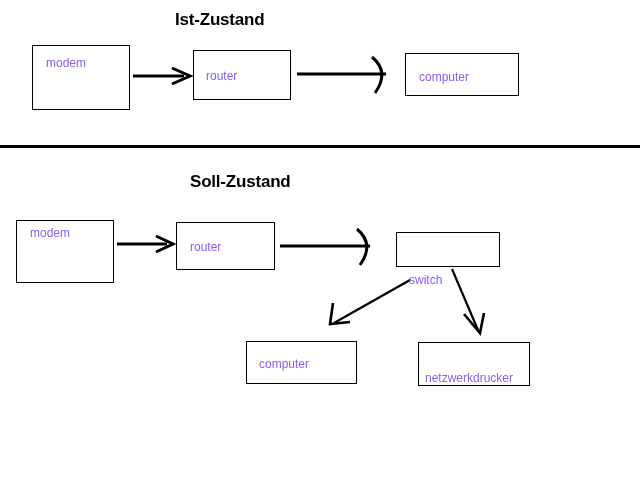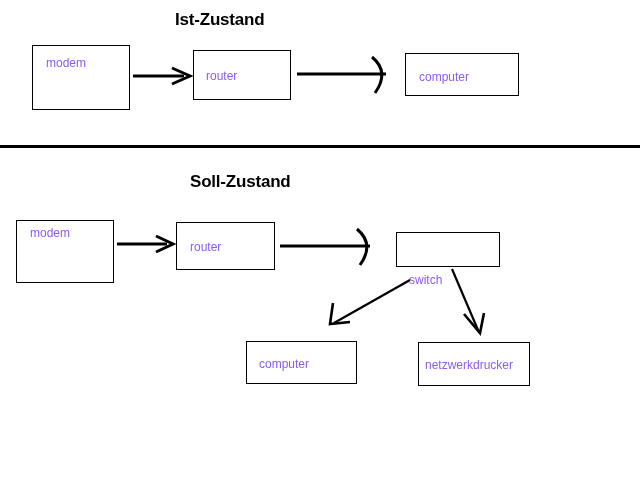--- a/index.html
+++ b/index.html
@@ -78,21 +78,21 @@
   <div class="node-box" style="left:176px; top:222px; width:99px; height:48px;"></div>
   <div class="node-label" style="left:190px; top:241px;">router</div>
 
   <div class="node-box" style="left:396px; top:232px; width:104px; height:35px;"></div>
   <div class="node-label" style="left:409px; top:243px;margin-top:31px;">switch</div>
 
   <div class="node-box" style="left:246px; top:341px; width:111px; height:43px;"></div>
   <div class="node-label" style="left:259px; top:358px;">computer</div>
 
   <div class="node-box" style="left:418px; top:342px; width:112px; height:44px;"></div>
-  <div class="node-label" style="left:425px; top:359px;">netzwerkdrucker</div>
+  <div class="node-label" style="left:425px; top:372px;">netzwerkdrucker</div>
 
   <svg class="arrow-layer" viewBox="0 0 640 480" width="640" height="480">
 
     <g>
       <line x1="133" y1="76" x2="184" y2="76" stroke="#000000" stroke-width="3" stroke-linecap="butt"></line>
       <path d="M 172 68 L 190 76 L 172 84" fill="none" stroke="#000000" stroke-width="3" stroke-linejoin="miter" stroke-linecap="butt"></path>
     </g>
 
     <g>
       <line x1="297" y1="74" x2="386" y2="74" stroke="#000000" stroke-width="3" stroke-linecap="butt"></line>

